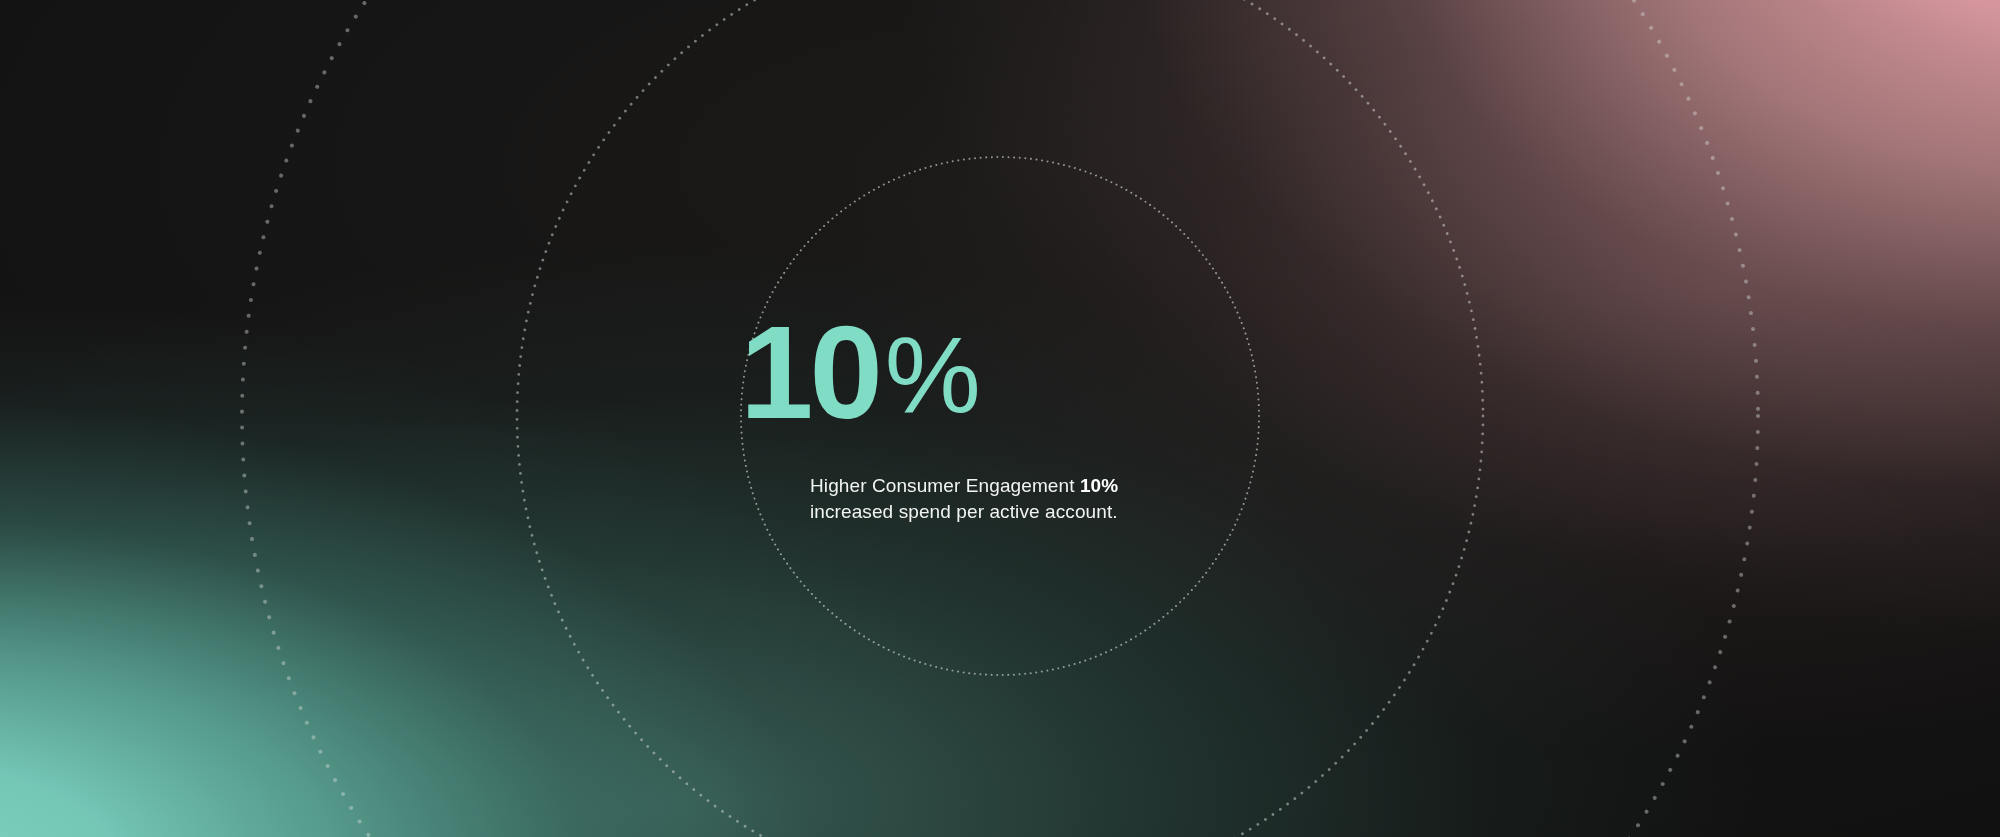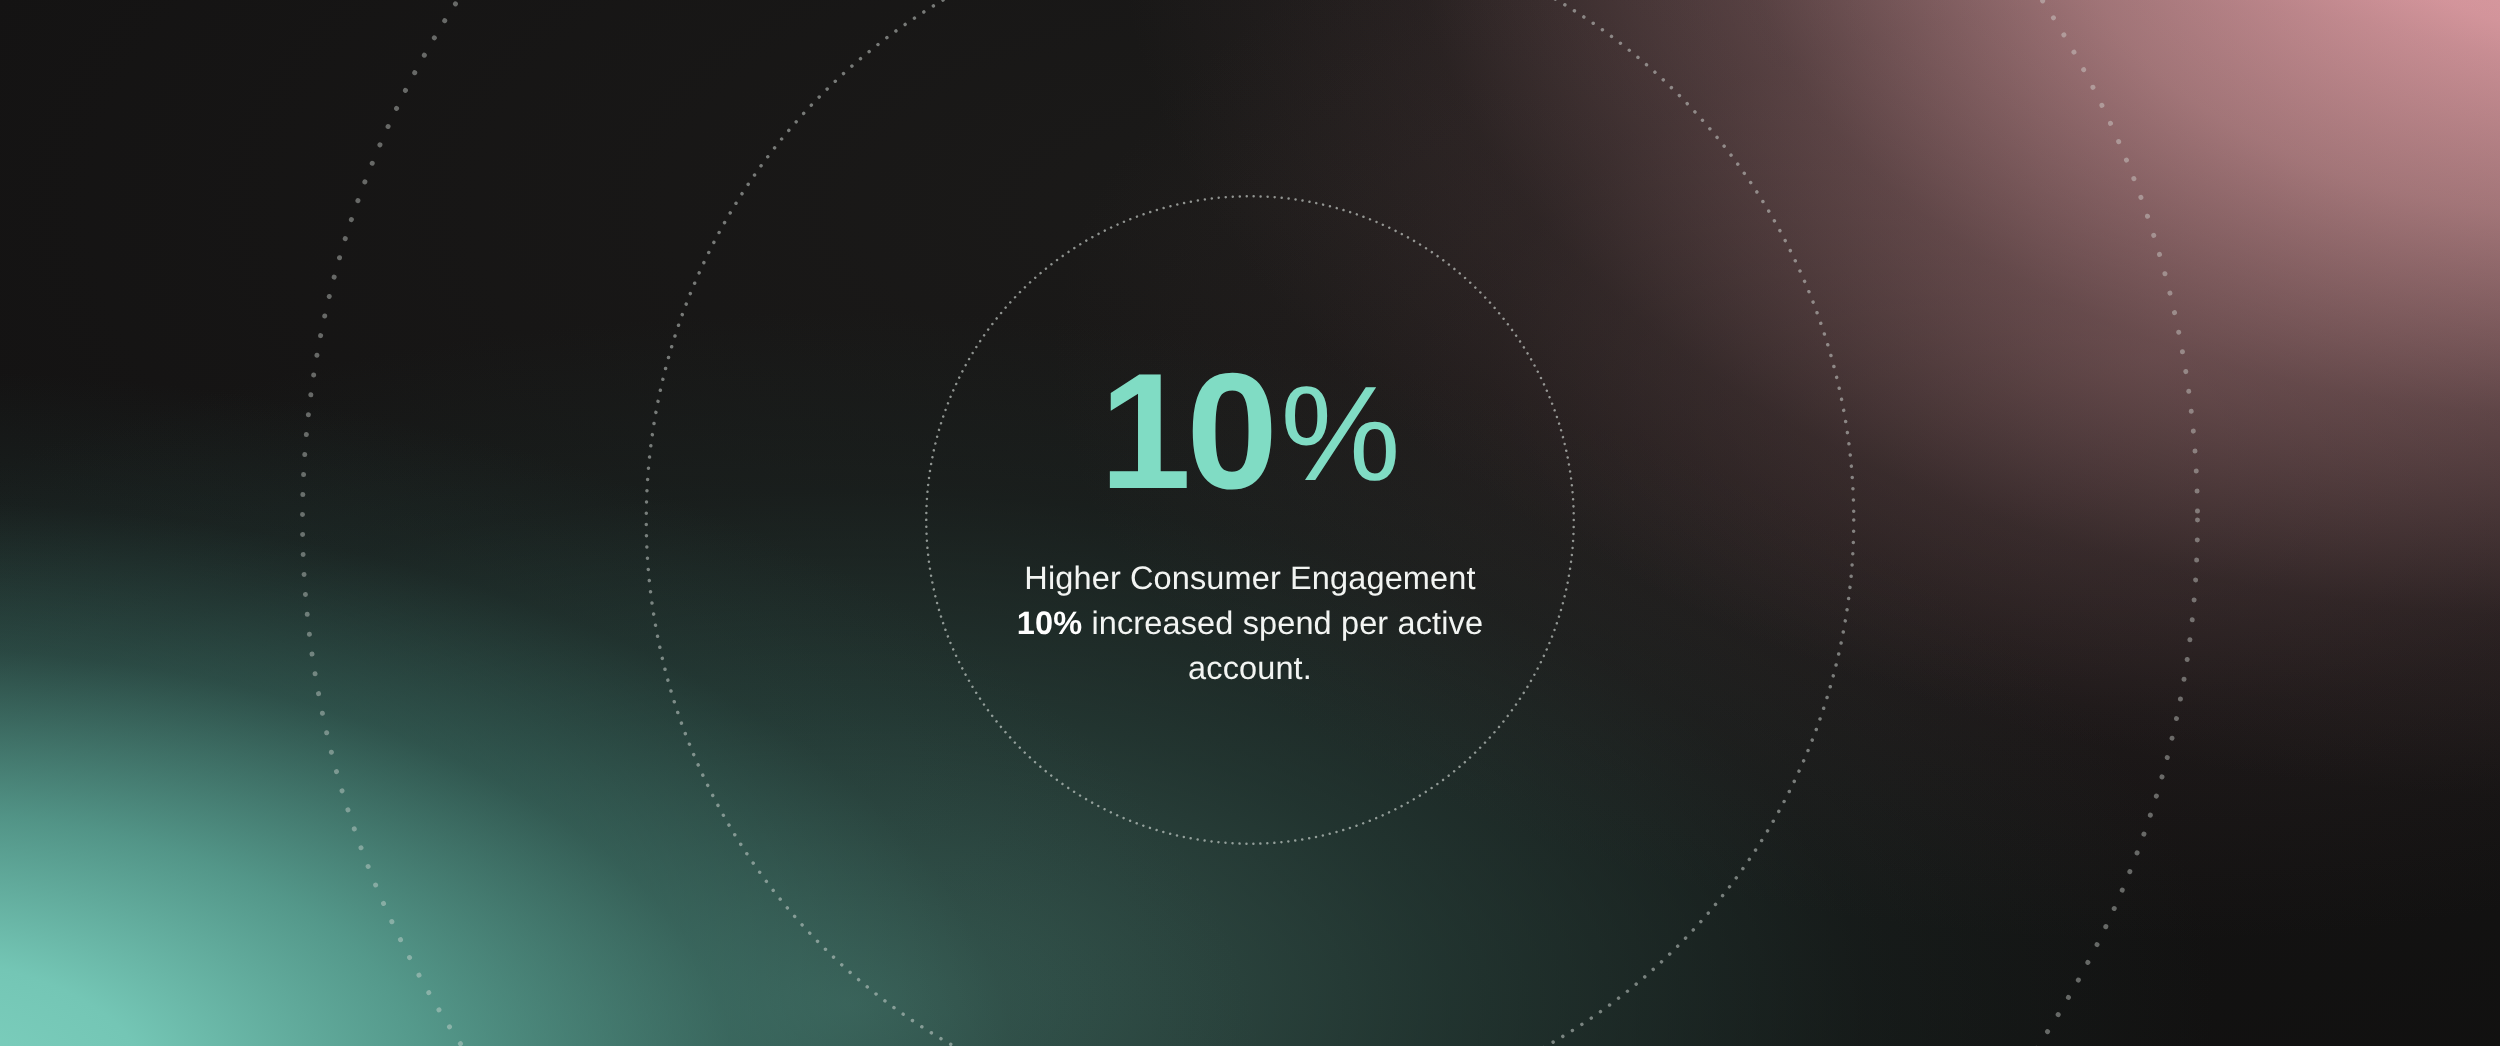--- a/index.html
+++ b/index.html
@@ -70,21 +70,21 @@
   }
   .rings svg { display: block; width: 100%; height: 100%; }
 
   
   .content {
     position: absolute;
     left: 1000px;
     top: 416px;
     transform: translate(-50%, -50%);
     width: 520px;
-    text-align: center;
+    text-align: left;
     z-index: 5;
   }
 
   .headline {
     display: block;
     color: #80dcc4;
     line-height: 1;
     white-space: nowrap;
     margin: 0 0 34px 0;
     letter-spacing: -2px;
@@ -98,21 +98,21 @@
     font-size: 108px;
     font-weight: 300;
     letter-spacing: 0;
     margin-left: 6px;
     position: relative;
     top: -6px;
   }
 
   .caption {
     color: #f2f4f2;
-    font-size: 26px;
+    font-size: 19px;
     font-weight: 400;
     line-height: 1.38;
     letter-spacing: 0.1px;
     margin: 0;
     max-width: 380px;
     margin-left: auto;
     margin-right: auto;
   }
   .caption b { font-weight: 700; color: #ffffff; }
 </style>

